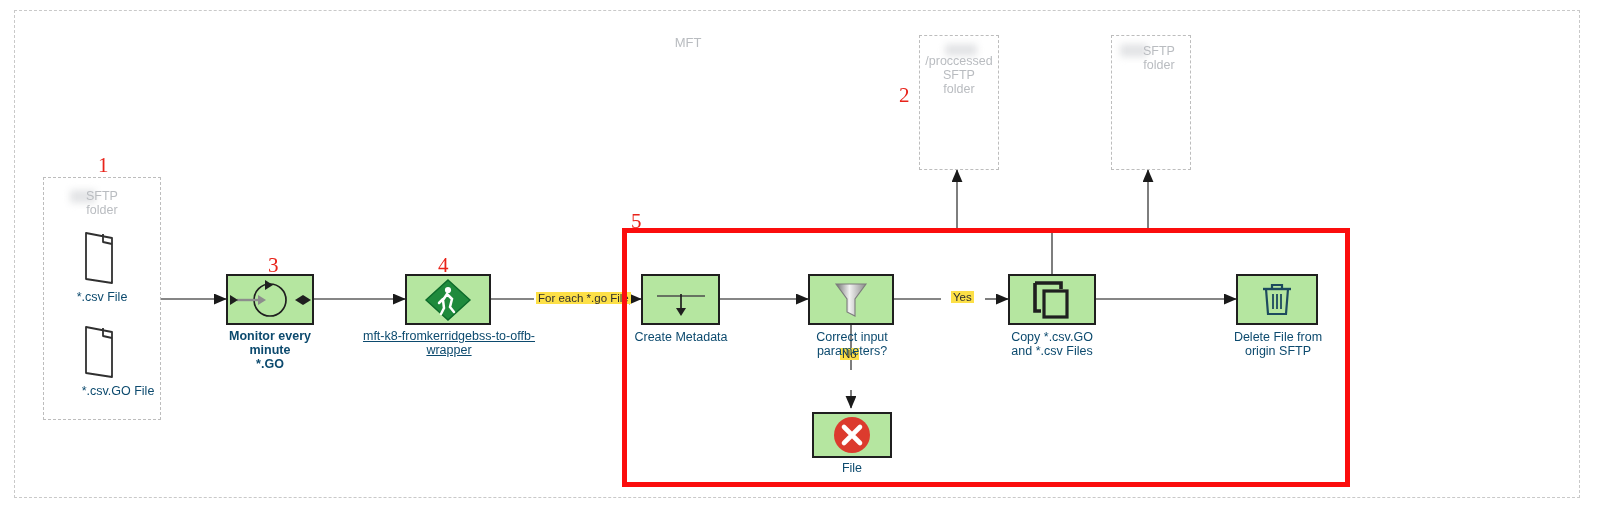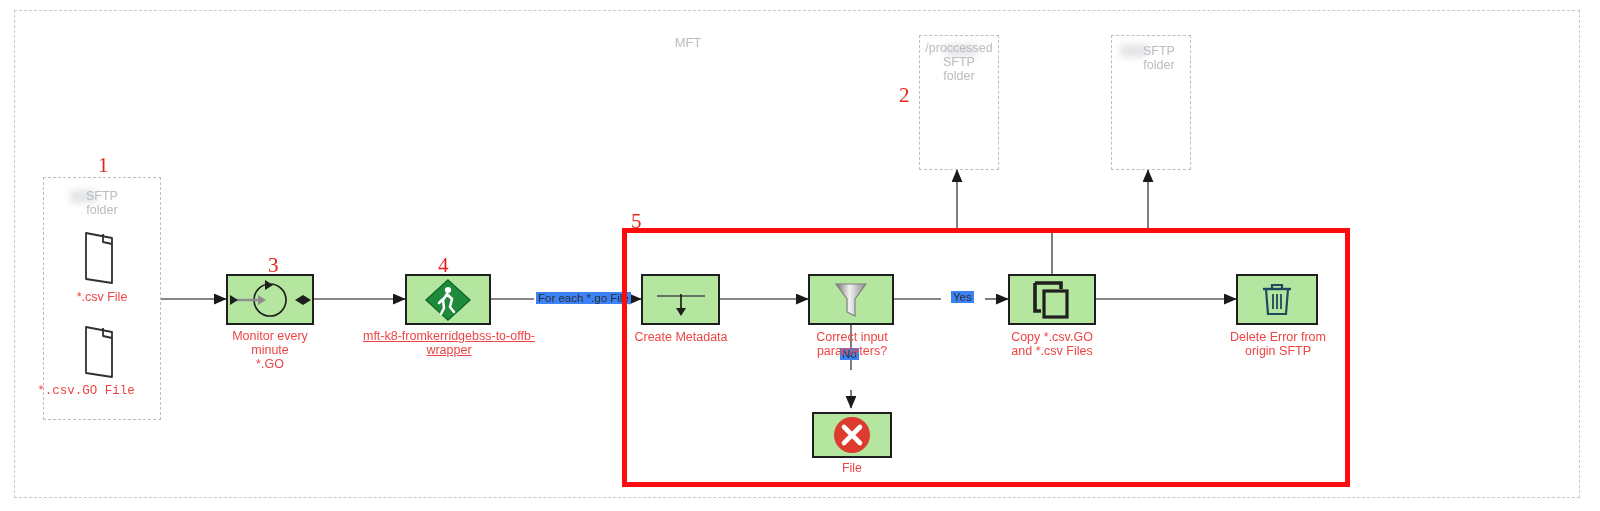--- a/index.html
+++ b/index.html
@@ -5,21 +5,21 @@
   html,body{margin:0;padding:0;background:#ffffff;}
   body{width:1600px;height:511px;position:relative;overflow:hidden;
        font-family:"Liberation Sans",sans-serif;color:#3b3b3b;}
 
   
   #canvas-boundary{position:absolute;left:14px;top:10px;width:1566px;height:488px;
        border:1px dashed #c9c9c9;box-sizing:border-box;}
 
   
   .lbl{position:absolute;text-align:center;font-size:12.5px;line-height:14px;
-       color:#ef4444;white-space:pre-line;}
+       color:#0c4a6e;white-space:pre-line;}
   .ghost{color:#b9bcc0;}
   .redmark{position:absolute;color:#e8231a;font-size:21px;line-height:21px;
        font-family:"Liberation Serif",serif;}
 
   
   .pool{position:absolute;border:1px dashed #bdbdbd;box-sizing:border-box;background:transparent;}
 
   
   .redact{position:absolute;background:#e3e4e6;filter:blur(3.5px);border-radius:2px;}
 
@@ -27,21 +27,21 @@
   .node{position:absolute;background:#b5e6a0;border:2.2px solid #1f1f1f;
         box-sizing:border-box;display:flex;align-items:center;justify-content:center;}
 
   
   #highlight-box{position:absolute;left:622px;top:228px;width:728px;height:259px;
         border:5px solid #fb0d0d;box-sizing:border-box;background:transparent;}
 
   svg.edges{position:absolute;left:0;top:0;width:1600px;height:511px;overflow:visible;}
   .edge{stroke:#5e5e5e;stroke-width:1.6px;fill:none;}
   .edgehead{fill:#1a1a1a;}
-  .edgelabel{position:absolute;font-size:11.5px;background:#3b82f6;padding:0 2px;
+  .edgelabel{position:absolute;font-size:11.5px;background:#fde047;padding:0 2px;
         color:#2e2e2e;white-space:nowrap;}
 </style>
 </head>
 <body>
 
 <div id="canvas-boundary"></div>
 
 <div class="lbl ghost" style="left:638px;top:36px;width:100px;font-size:13px;">MFT</div>
 
 <svg class="edges">
@@ -86,46 +86,46 @@
 
 <svg class="edges">
   <g stroke="#303030" stroke-width="1.8" fill="none" stroke-linejoin="round">
     <path d="M86,233 L112,238 L112,283 L86,279 z"></path>
     <path d="M103,234 L103,242 L112,244"></path>
     <path d="M86,327 L112,332 L112,377 L86,373 z"></path>
     <path d="M103,328 L103,336 L112,338"></path>
   </g>
 </svg>
 <div class="lbl" style="left:52px;top:290px;width:100px;">*.csv File</div>
-<div class="lbl" style="left:26px;top:384px;width:120px;font-family:Liberation Mono, monospace;">*.csv.GO File</div>
+<div class="lbl" style="left:58px;top:384px;width:120px;">*.csv.GO File</div>
 
 <div class="redmark" style="left:899px;top:85px;">2</div>
 <div class="pool" style="left:919px;top:35px;width:80px;height:135px;"></div>
 <div class="redact" style="left:945px;top:44px;width:32px;height:12px;"></div>
-<div class="lbl ghost" style="left:919px;top:41px;width:80px;">/proccessed
+<div class="lbl ghost" style="left:919px;top:54px;width:80px;">/proccessed
 SFTP
 folder</div>
 
 <div class="pool" style="left:1111px;top:35px;width:80px;height:135px;"></div>
 <div class="redact" style="left:1120px;top:44px;width:28px;height:13px;"></div>
 <div class="lbl ghost" style="left:1124px;top:44px;width:70px;">SFTP
 folder</div>
 
 <div class="redmark" style="left:268px;top:255px;">3</div>
 <div class="node" style="left:226px;top:274px;width:88px;height:51px;">
   <svg width="82" height="46">
     <circle cx="41" cy="23" r="16" stroke="#1f1f1f" stroke-width="1.7" fill="none"></circle>
     <path d="M8,23 L30,23" stroke="#8d8d8d" stroke-width="2.4"></path>
     <path d="M29,18 L37,23 L29,28 z" fill="#8d8d8d"></path>
     <path d="M36,3 L44,8 L36,13 z" fill="#1f1f1f"></path>
     <path d="M1,18 L9,23 L1,28 z" fill="#1f1f1f"></path>
     <path d="M74,18 L82,23 L74,28 L66,23 z" fill="#1f1f1f"></path>
   </svg>
 </div>
-<div class="lbl" style="left:215px;top:329px;width:110px;">Monitor every
+<div class="lbl" style="left:215px;top:329px;width:110px;font-weight:bold;">Monitor every
 minute
 *.GO</div>
 
 <div class="redmark" style="left:438px;top:255px;">4</div>
 <div class="node" style="left:405px;top:274px;width:86px;height:51px;">
   <svg width="50" height="46">
     <path d="M25,3 L47,23 L25,43 L3,23 z" fill="#1f8a3c" stroke="#0c6b2a" stroke-width="1.4"></path>
     <circle cx="25" cy="13" r="3.1" fill="#ffffff"></circle>
     <path d="M24,17 L29,22 L27,30 L31,35 M24,17 L20,23 L21,31 L18,37 M20,22 L16,26" stroke="#ffffff" stroke-width="2.5" fill="none" stroke-linecap="round"></path>
   </svg>
@@ -176,14 +176,14 @@
 and *.csv Files</div>
 
 <div class="node" style="left:1236px;top:274px;width:82px;height:51px;">
   <svg width="36" height="40">
     <path d="M4,9 L32,9" stroke="#1d4a5e" stroke-width="2.4"></path>
     <path d="M13,9 L13,5 L23,5 L23,9" stroke="#1d4a5e" stroke-width="2.2" fill="none"></path>
     <path d="M7,9 L9,34 L27,34 L29,9" stroke="#1d4a5e" stroke-width="2.2" fill="none"></path>
     <path d="M14,14 L14,29 M18,14 L18,29 M22,14 L22,29" stroke="#1d4a5e" stroke-width="1.8"></path>
   </svg>
 </div>
-<div class="lbl" style="left:1222px;top:330px;width:112px;">Delete Error from
+<div class="lbl" style="left:1222px;top:330px;width:112px;">Delete File from
 origin SFTP</div>
 
 </body></html>

